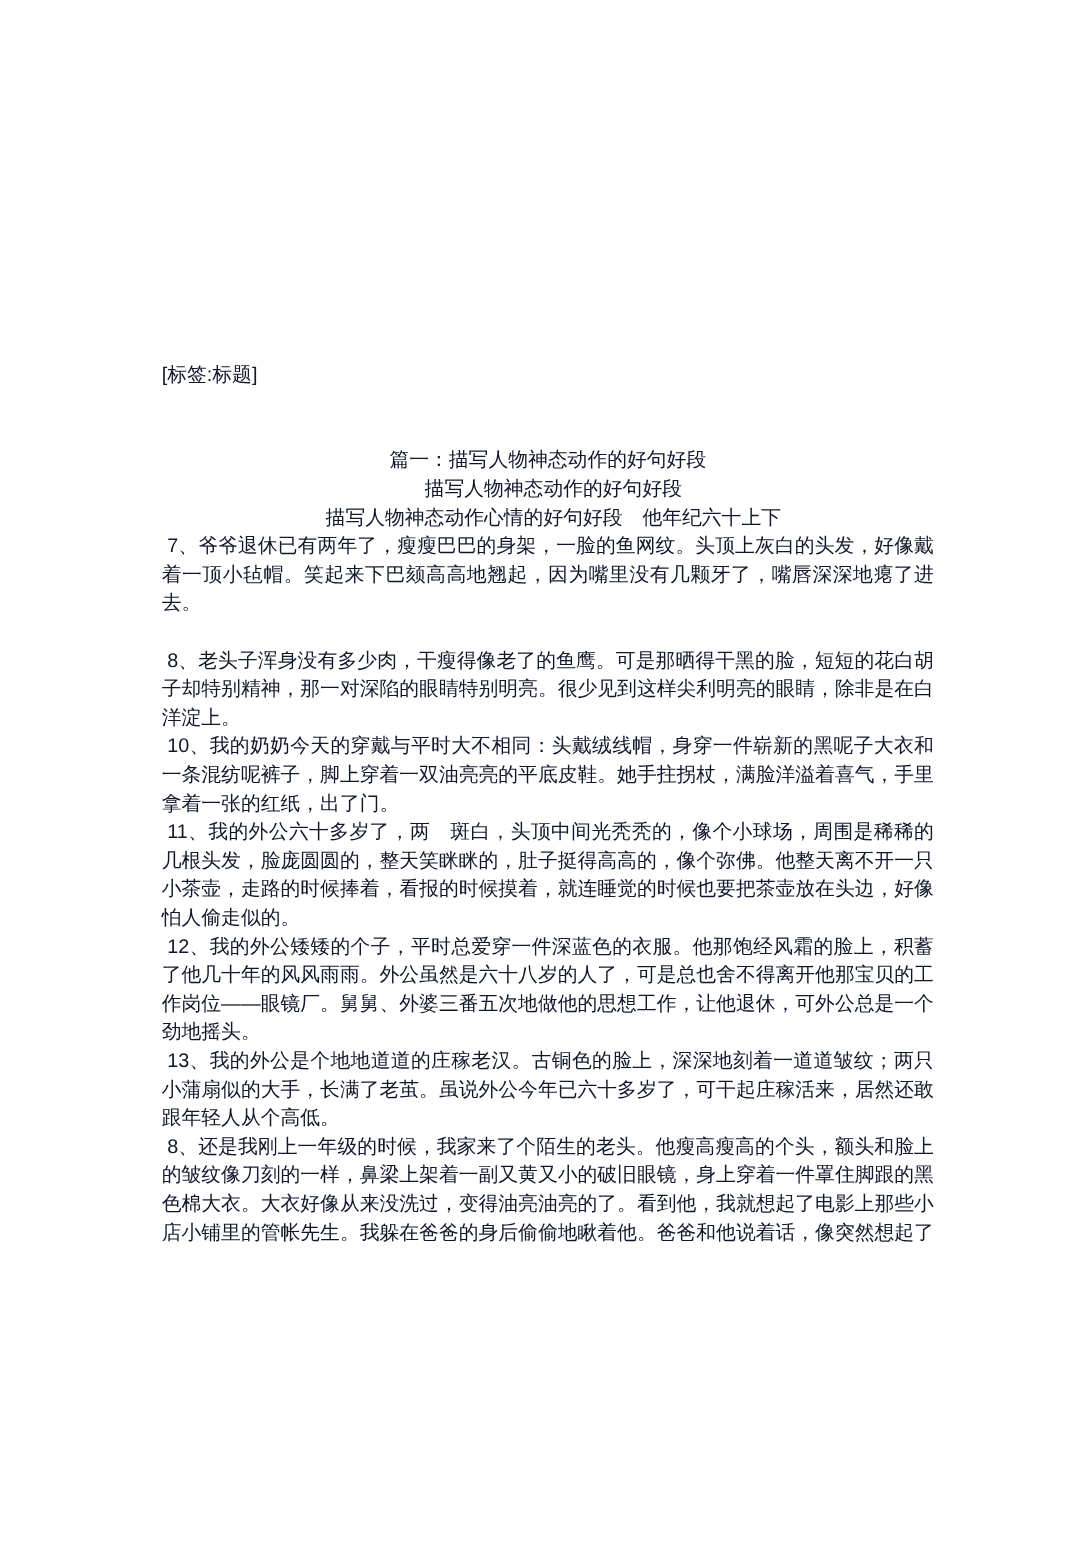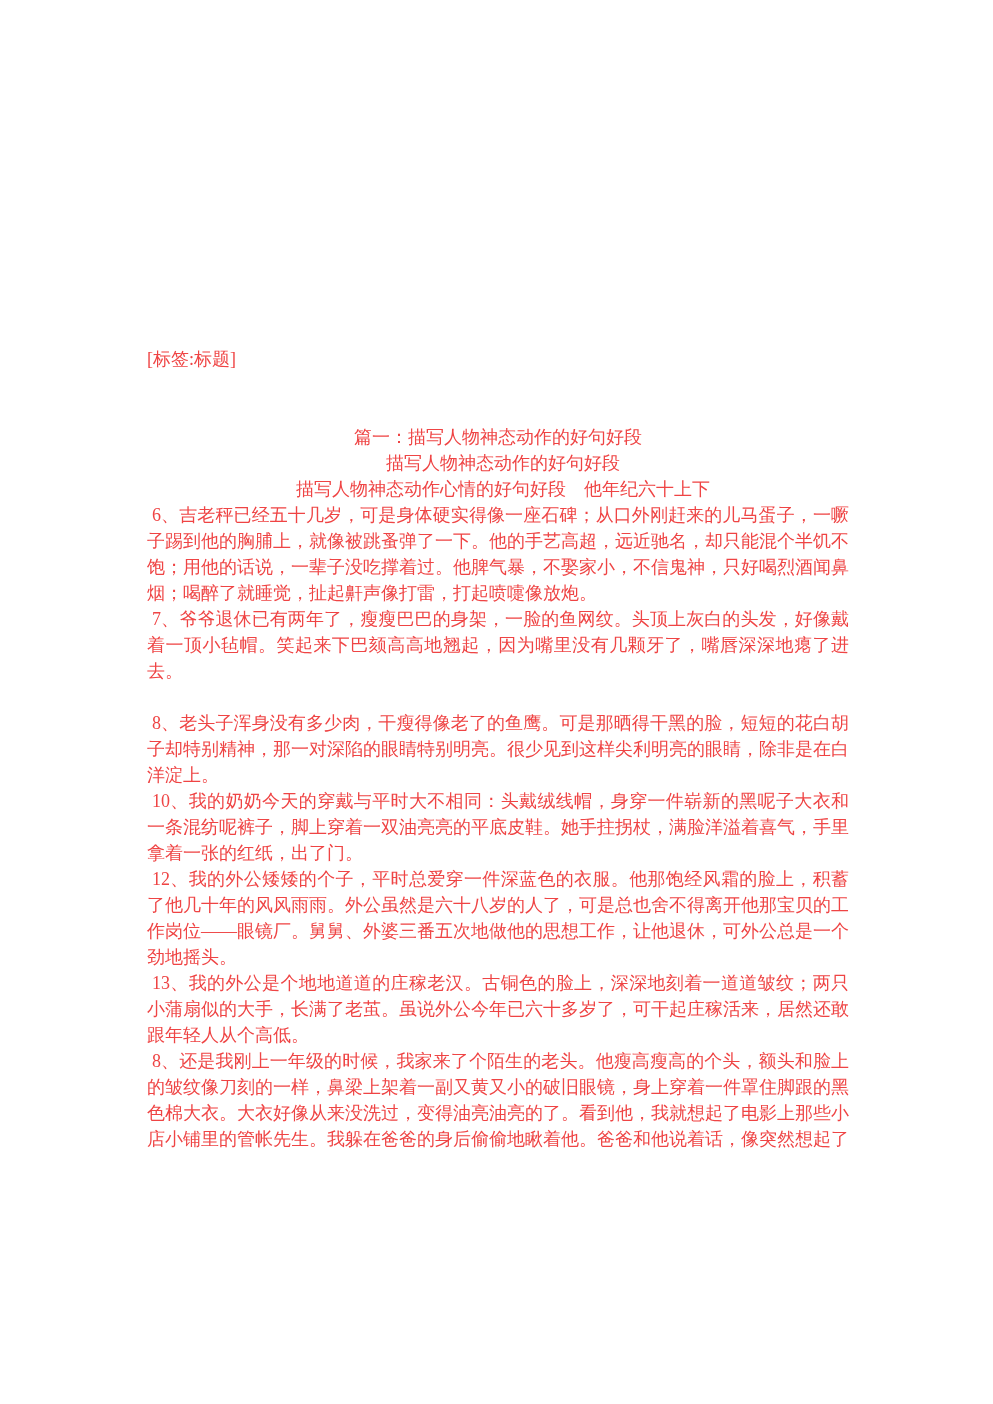--- a/index.html
+++ b/index.html
@@ -11,25 +11,24 @@
     width: 993px;
     height: 1404px;
     overflow: hidden;
     position: relative;
   }
   .page {
     position: absolute;
     left: 147px;
     top: 327px;
     width: 702px;
-    color: #ef4444;
-    font-family: Liberation Serif, serif;
+    color: #0f172a;
+    font-family: Liberation Sans, sans-serif;
     font-size: 18px;
     line-height: 26px;
-    margin-top: 19px;
   }
   .tagline {
     margin: 0 0 52px 0;
     text-align: left;
   }
   .heading {
     margin: 0;
     text-align: center;
   }
   .subheading {
@@ -51,28 +50,28 @@
 
 <div class="page">
   <p class="tagline">[标签:标题]</p>
 
   <p class="heading">篇一：描写人物神态动作的好句好段</p>
 
   <p class="subheading">描写人物神态动作的好句好段</p>
 
   <p class="subheading">描写人物神态动作心情的好句好段　他年纪六十上下</p>
 
-  <p class="para">6、吉老秤已经五十几岁，可是身体硬实得像一座石碑；从口外刚赶来的儿马蛋子，一噘子踢到他的胸脯上，就像被跳蚤弹了一下。他的手艺高超，远近驰名，却只能混个半饥不饱；用他的话说，一辈子没吃撑着过。他脾气暴，不娶家小，不信鬼神，只好喝烈酒闻鼻烟；喝醉了就睡觉，扯起鼾声像打雷，打起喷嚏像放炮。</p>
 
   <p class="para gap-after">7、爷爷退休已有两年了，瘦瘦巴巴的身架，一脸的鱼网纹。头顶上灰白的头发，好像戴着一顶小毡帽。笑起来下巴颏高高地翘起，因为嘴里没有几颗牙了，嘴唇深深地瘪了进去。</p>
 
   <p class="para">8、老头子浑身没有多少肉，干瘦得像老了的鱼鹰。可是那晒得干黑的脸，短短的花白胡子却特别精神，那一对深陷的眼睛特别明亮。很少见到这样尖利明亮的眼睛，除非是在白洋淀上。</p>
 
 
   <p class="para">10、我的奶奶今天的穿戴与平时大不相同：头戴绒线帽，身穿一件崭新的黑呢子大衣和一条混纺呢裤子，脚上穿着一双油亮亮的平底皮鞋。她手拄拐杖，满脸洋溢着喜气，手里拿着一张的红纸，出了门。</p>
 
+  <p class="para">11、我的外公六十多岁了，两　斑白，头顶中间光秃秃的，像个小球场，周围是稀稀的几根头发，脸庞圆圆的，整天笑眯眯的，肚子挺得高高的，像个弥佛。他整天离不开一只小茶壶，走路的时候捧着，看报的时候摸着，就连睡觉的时候也要把茶壶放在头边，好像怕人偷走似的。</p>
 
   <p class="para">12、我的外公矮矮的个子，平时总爱穿一件深蓝色的衣服。他那饱经风霜的脸上，积蓄了他几十年的风风雨雨。外公虽然是六十八岁的人了，可是总也舍不得离开他那宝贝的工作岗位——眼镜厂。舅舅、外婆三番五次地做他的思想工作，让他退休，可外公总是一个劲地摇头。</p>
 
   <p class="para">13、我的外公是个地地道道的庄稼老汉。古铜色的脸上，深深地刻着一道道皱纹；两只小蒲扇似的大手，长满了老茧。虽说外公今年已六十多岁了，可干起庄稼活来，居然还敢跟年轻人从个高低。</p>
 
   <p class="para">8、还是我刚上一年级的时候，我家来了个陌生的老头。他瘦高瘦高的个头，额头和脸上的皱纹像刀刻的一样，鼻梁上架着一副又黄又小的破旧眼镜，身上穿着一件罩住脚跟的黑色棉大衣。大衣好像从来没洗过，变得油亮油亮的了。看到他，我就想起了电影上那些小店小铺里的管帐先生。我躲在爸爸的身后偷偷地瞅着他。爸爸和他说着话，像突然想起了</p>
 </div>
 
 </body></html>

